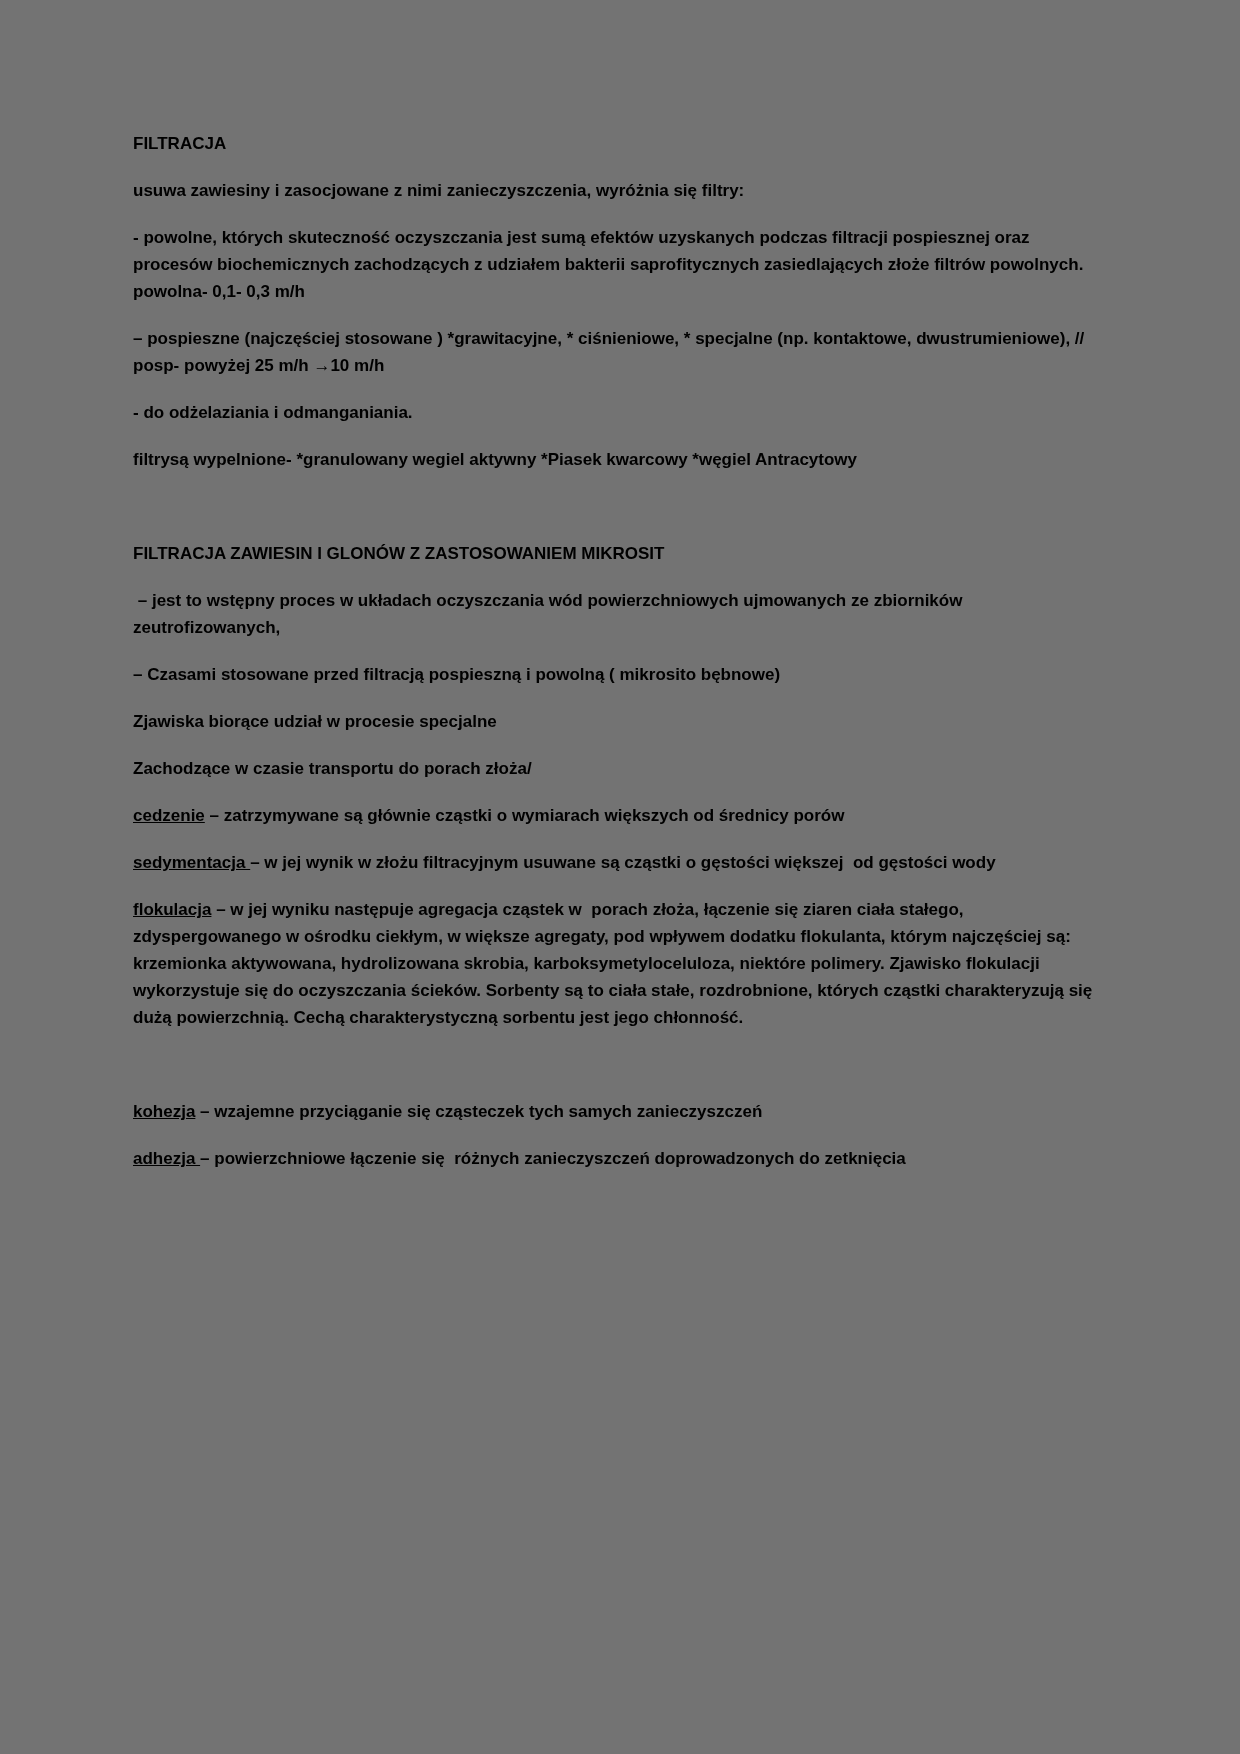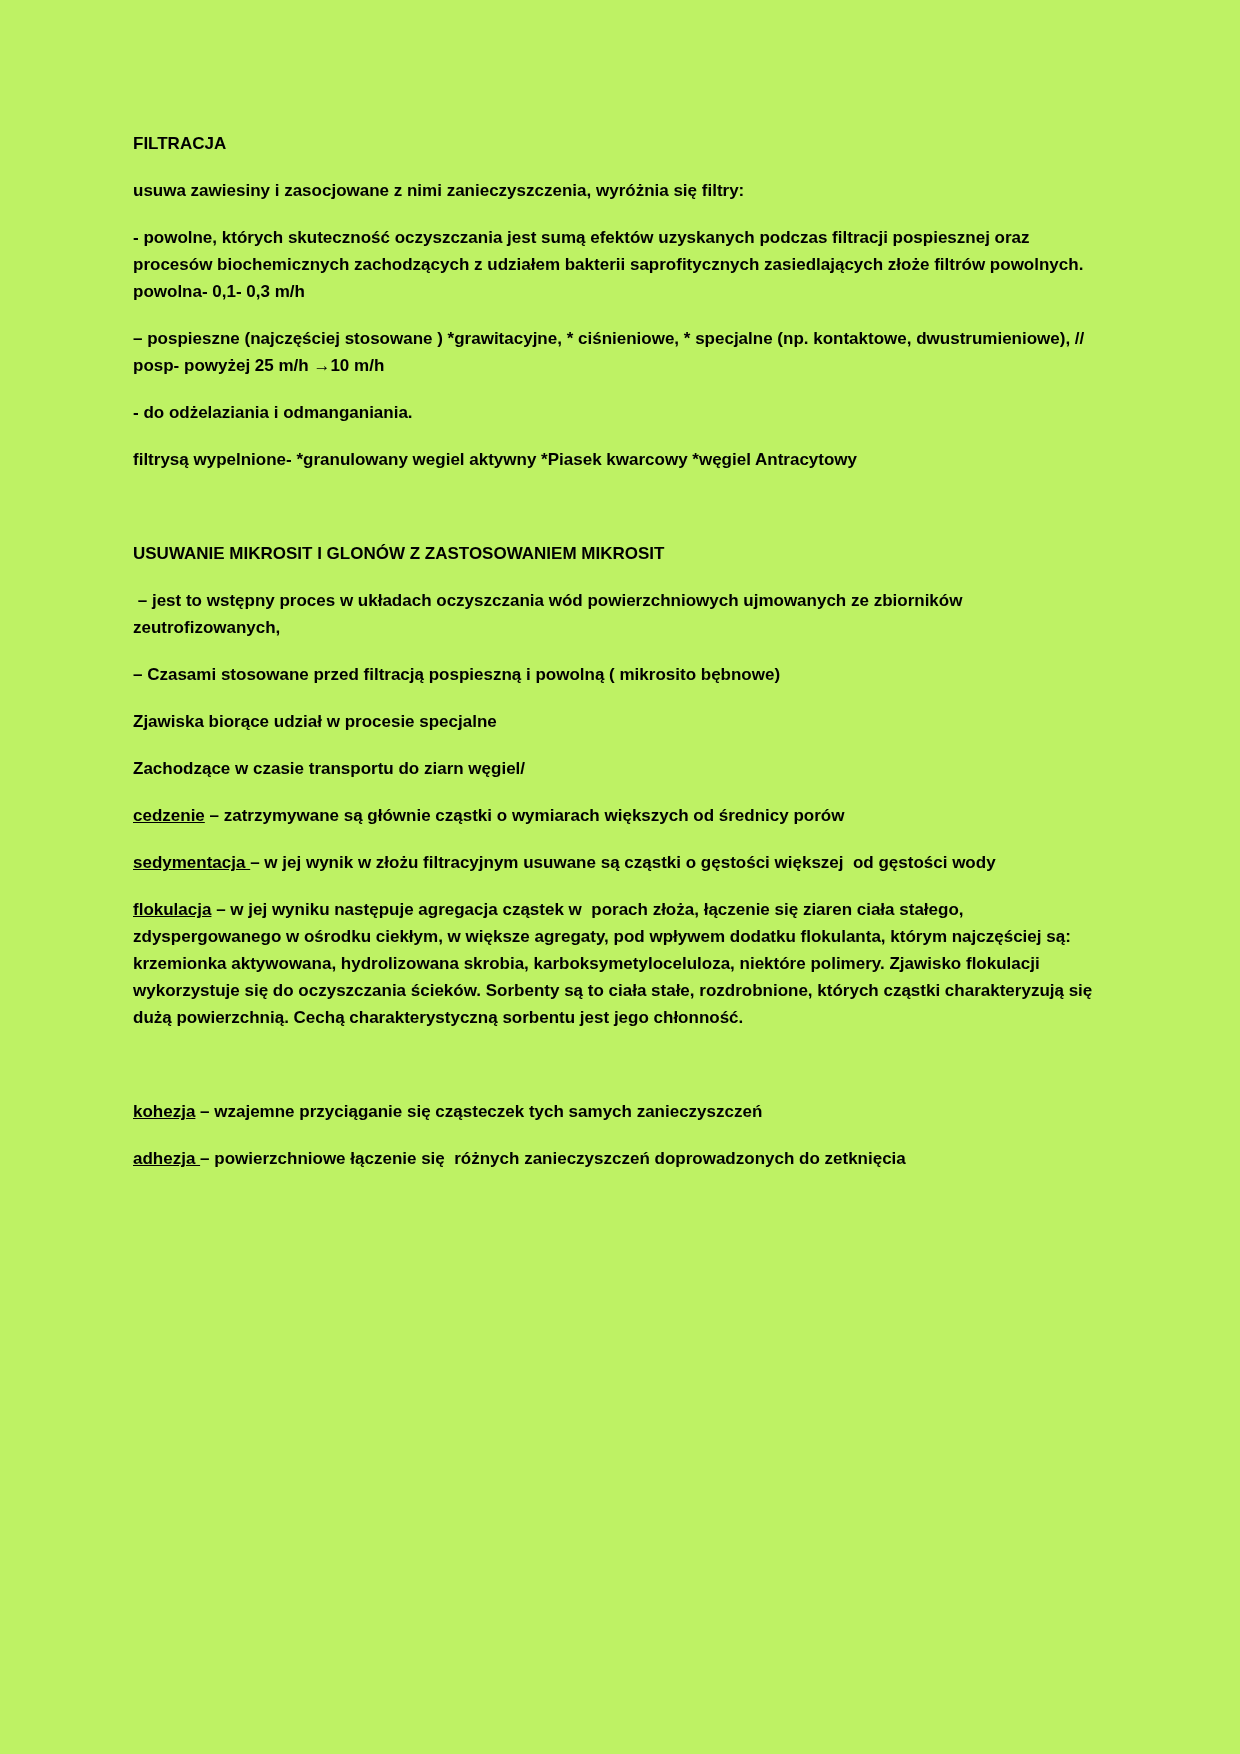--- a/index.html
+++ b/index.html
@@ -4,21 +4,21 @@
 <style>
   html, body {
     margin: 0;
     padding: 0;
     background: #ffffff;
   }
   .page {
     width: 1240px;
     min-height: 1754px;
     box-sizing: border-box;
-    background: #bef264;
+    background: #737373;
     padding: 130px 145px 120px 133px;
     color: #000000;
     font-family: "Liberation Sans", sans-serif;
     font-size: 17px;
     line-height: 27px;
   }
   .para {
     margin: 0 0 20px 0;
     white-space: pre-wrap;
     font-weight: bold;
@@ -33,25 +33,25 @@
 
 <div class="page">
   <div>
       <p class="para heading"><span class="seg-bold ">FILTRACJA</span></p>
       <p class="para"><span class="">usuwa zawiesiny i zasocjowane z nimi zanieczyszczenia, wyróżnia się filtry:</span></p>
       <p class="para"><span class="">- powolne, których skuteczność oczyszczania jest sumą efektów uzyskanych podczas filtracji pospiesznej oraz procesów biochemicznych zachodzących z udziałem bakterii saprofitycznych zasiedlających złoże filtrów powolnych. powolna- 0,1- 0,3 m/h</span></p>
       <p class="para"><span class="">– pospieszne (najczęściej stosowane ) *grawitacyjne, * ciśnieniowe, * specjalne (np. kontaktowe, dwustrumieniowe), // posp- powyżej 25 m/h →10 m/h</span></p>
       <p class="para"><span class="">- do odżelaziania i odmanganiania.</span></p>
       <p class="para"><span class="">filtrysą wypelnione- *granulowany wegiel aktywny *Piasek kwarcowy *węgiel Antracytowy</span></p>
       <p class="para spacer"></p>
-      <p class="para heading"><span class="seg-bold ">USUWANIE MIKROSIT I GLONÓW Z ZASTOSOWANIEM MIKROSIT</span></p>
+      <p class="para heading"><span class="seg-bold ">FILTRACJA ZAWIESIN I GLONÓW Z ZASTOSOWANIEM MIKROSIT</span></p>
       <p class="para"><span class=""> – jest to wstępny proces w układach oczyszczania wód powierzchniowych ujmowanych ze zbiorników zeutrofizowanych,</span></p>
       <p class="para"><span class="">– Czasami stosowane przed filtracją pospieszną i powolną ( mikrosito bębnowe)</span></p>
       <p class="para heading"><span class="seg-bold ">Zjawiska biorące udział w procesie specjalne</span></p>
-      <p class="para"><span class="">Zachodzące w czasie transportu do ziarn węgiel/</span></p>
+      <p class="para"><span class="">Zachodzące w czasie transportu do porach złoża/</span></p>
       <p class="para"><span class="seg-underline">cedzenie</span><span class=""> – zatrzymywane są głównie cząstki o wymiarach większych od średnicy porów</span></p>
       <p class="para"><span class="seg-underline">sedymentacja </span><span class="">– w jej wynik w złożu filtracyjnym usuwane są cząstki o gęstości większej  od gęstości wody</span></p>
       <p class="para"><span class="seg-underline">flokulacja</span><span class=""> – w jej wyniku następuje agregacja cząstek w  porach złoża, łączenie się ziaren ciała stałego, zdyspergowanego w ośrodku ciekłym, w większe agregaty, pod wpływem dodatku flokulanta, którym najczęściej są: krzemionka aktywowana, hydrolizowana skrobia, karboksymetyloceluloza, niektóre polimery. Zjawisko flokulacji wykorzystuje się do oczyszczania ścieków. Sorbenty są to ciała stałe, rozdrobnione, których cząstki charakteryzują się dużą powierzchnią. Cechą charakterystyczną sorbentu jest jego chłonność.</span></p>
       <p class="para spacer"></p>
       <p class="para"><span class="seg-underline">kohezja</span><span class=""> – wzajemne przyciąganie się cząsteczek tych samych zanieczyszczeń</span></p>
       <p class="para"><span class="seg-underline">adhezja </span><span class="">– powierzchniowe łączenie się  różnych zanieczyszczeń doprowadzonych do zetknięcia</span></p>
     </div>
 </div>
 
 </body></html>

